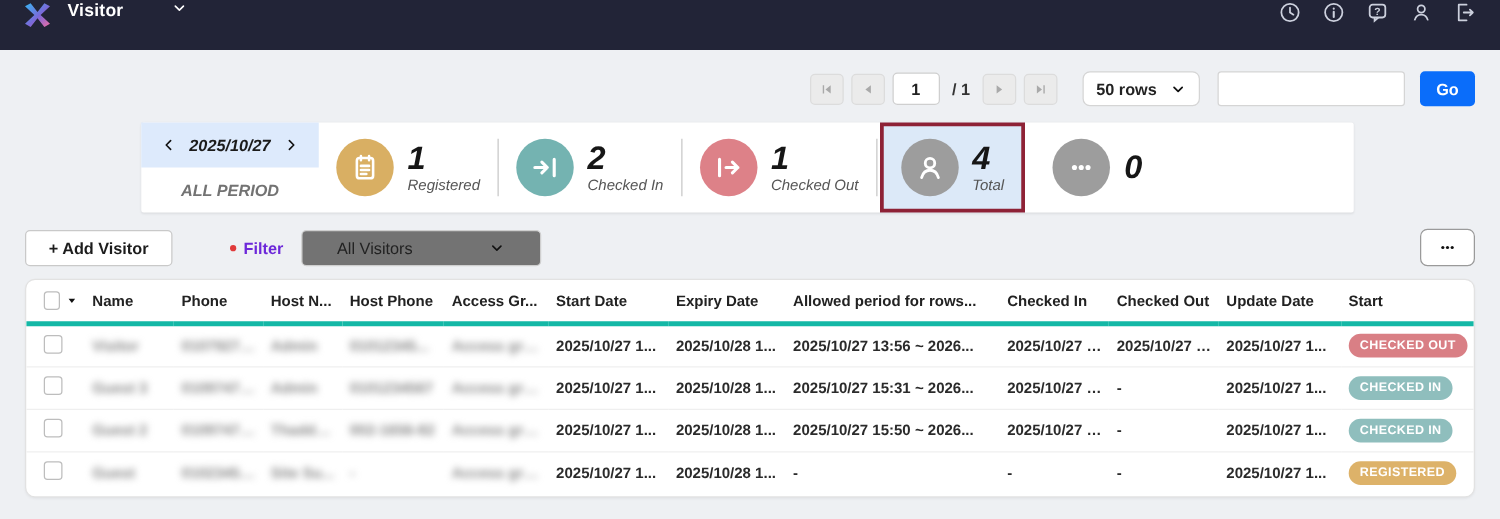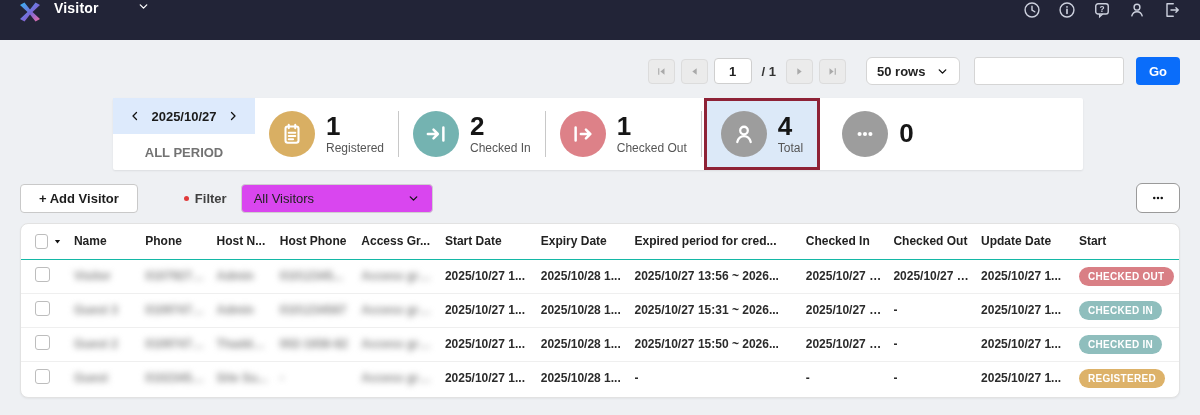--- a/index.html
+++ b/index.html
@@ -53,20 +53,21 @@
     width: 44px; height: 28px; margin-left: 6px; background: #0a6dfa; color: #fff;
     border: none; border-radius: 4px; font-size: 13px; font-weight: bold; cursor: pointer;
     font-family: inherit;
   }
 
   
   .stats-row {
     margin: 13px 0 0 93px; width: 970px; height: 72px; background: #fff;
     display: flex; align-items: stretch; box-shadow: 0 1px 2px rgba(0,0,0,.08);
     border-radius: 2px;
+    font-style: italic;
   }
   .date-block { width: 142px; display: flex; flex-direction: column; }
   .date-top {
     height: 36px; background: #ddeafc; display: flex; align-items: center;
     justify-content: center; gap: 10px;
   }
   .date-arrow { display: flex; color: #222; cursor: pointer; }
   .date-text { font-size: 13px; font-weight: bold; color: #1b1b1b; }
   .date-bottom {
     height: 36px; display: flex; align-items: center; justify-content: center;
@@ -93,42 +94,42 @@
   .toolbar-row { margin-top: 13px; display: flex; align-items: center; }
   .tb-btn {
     height: 29px; background: #fff; border: 1px solid #c9c9c9; border-radius: 4px;
     font-size: 13px; font-weight: bold; color: #1c1c1c; padding: 0 18px; cursor: pointer;
     display: flex; align-items: center; gap: 7px; font-family: inherit;
   }
   .tb-btn + .tb-btn { margin-left: 12px; }
   .tb-btn svg { width: 16px; height: 16px; }
   .filter-wrap { display: flex; align-items: center; margin-left: 46px; gap: 6px; }
   .filter-dot { width: 5px; height: 5px; border-radius: 50%; background: #e03a3a; }
-  .filter-label { font-size: 13px; font-weight: bold; color: #404040; }
+  .filter-label { font-size: 13px; font-weight: bold; color: #6d28d9; }
   .filter-select {
-    width: 192px; height: 29px; margin-left: 14px; background: #d946ef;
+    width: 192px; height: 29px; margin-left: 14px; background: #737373;
     border: 1px solid #cfcfcf; border-radius: 4px; display: flex; align-items: center;
-    justify-content: space-between; padding: 0 12px; font-size: 13px; color: #222; cursor: pointer;
+    justify-content: space-between; padding: 0 28px; font-size: 13px; color: #222; cursor: pointer;
   }
   .more-btn {
     margin-left: auto; width: 44px; height: 30px; background: #fff; border: 1px solid #9a9a9a;
     border-radius: 6px; display: flex; align-items: center; justify-content: center; cursor: pointer;
   }
 
   
   .table-panel {
     margin-top: 10px; background: #fff; border: 1px solid #e2e2e2; border-radius: 8px;
     overflow: hidden; box-shadow: 0 1px 2px rgba(0,0,0,.05); padding-bottom: 2px;
   }
   table { width: 100%; border-collapse: collapse; table-layout: fixed; }
   th, td {
     font-size: 12px; text-align: left; padding: 0 6px; white-space: nowrap;
     overflow: hidden; text-overflow: ellipsis;
   }
-  thead th { height: 35px; font-weight: bold; color: #222; border-bottom: 1px solid #14b8a6; }
+  thead th { height: 35px; font-weight: bold; color: #222; border-bottom: 4px solid #14b8a6; }
   tbody td { height: 34px; color: #333; border-bottom: 1px solid #efefef; }
   tbody tr:last-child td { border-bottom: none; }
   .col-cb { width: 46px; } .col-name { width: 70px; } .col-phone { width: 70px; }
   .col-hostn { width: 62px; } .col-hostp { width: 80px; } .col-ag { width: 82px; }
   .col-start { width: 94px; } .col-exp { width: 92px; } .col-allowed { width: 168px; }
   .col-in { width: 86px; } .col-out { width: 86px; } .col-upd { width: 96px; }
   .col-status { width: 104px; }
   .cb-head { display: flex; align-items: center; gap: 5px; padding-left: 8px; }
   input[type=checkbox] {
     appearance: none; width: 15px; height: 15px; border: 1px solid #bdbdbd;
@@ -378,21 +379,21 @@
               </span>
             </span>
           </th>
           <th>Name</th>
           <th>Phone</th>
           <th>Host N...</th>
           <th>Host Phone</th>
           <th>Access Gr...</th>
           <th>Start Date</th>
           <th>Expiry Date</th>
-          <th>Expired period for cred...</th>
+          <th>Allowed period for rows...</th>
           <th>Checked In</th>
           <th>Checked Out</th>
           <th>Update Date</th>
           <th>Start</th>
         </tr>
       </thead>
       <tbody>
         <tr>
           <td class="cb-cell"><input type="checkbox" style=""></td>
           <td class="cell-blur">Visitor</td>

